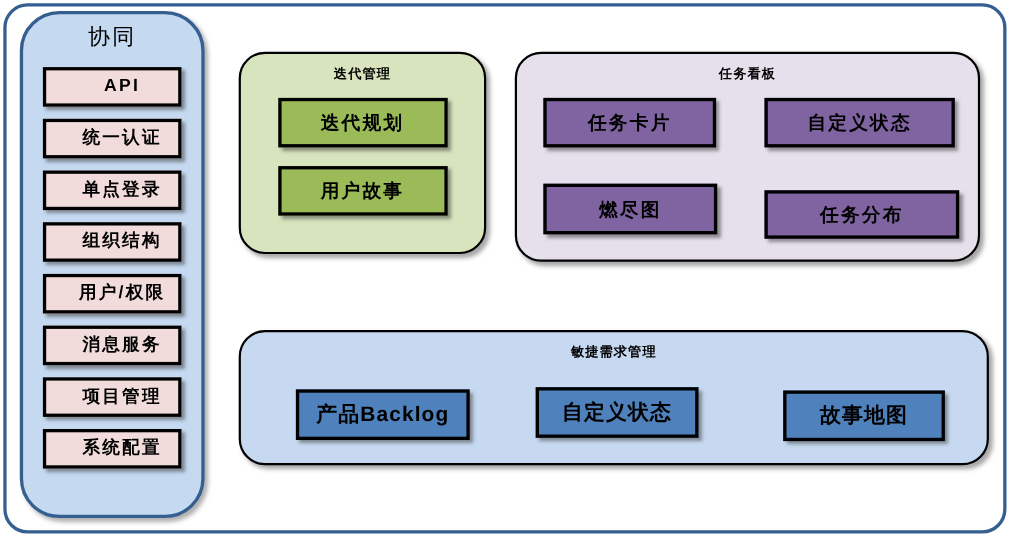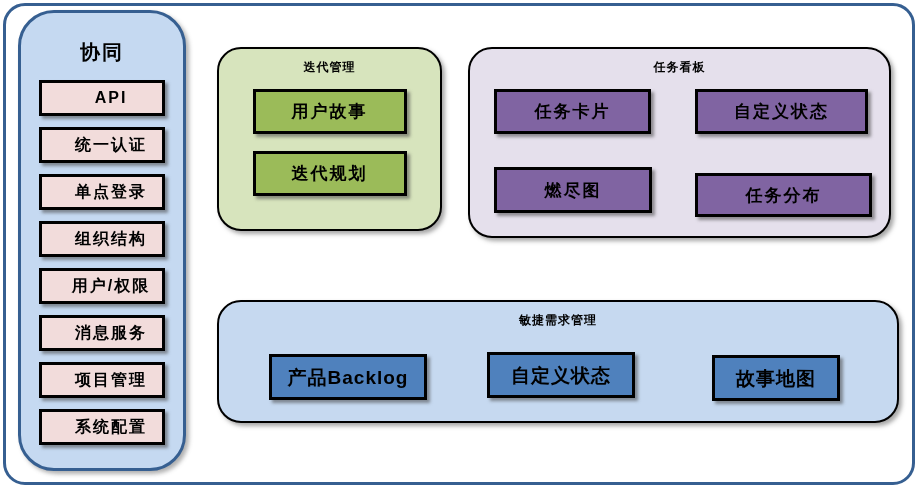--- a/index.html
+++ b/index.html
@@ -29,24 +29,24 @@
   .sidebar {
     position: absolute;
     left: 18px; top: 10px;
     width: 168px; height: 461px;
     background: #c5d9f1;
     border: 3px solid #365f91;
     border-radius: 36px;
     box-shadow: 3px 3px 4px rgba(80,80,80,0.45);
   }
   .sidebar-title {
-    margin-top: 26px;
+    margin-top: 7px;
     text-align: center;
     font-size: 20px;
-    font-weight: bold;
+    font-weight: normal;
     letter-spacing: 2px;
   }
   .sidebar-items {
     margin-top: 14px;
     display: flex;
     flex-direction: column;
     align-items: center;
     gap: 11px;
   }
 
@@ -95,21 +95,21 @@
   .purple { position: absolute; background: #8064a2; font-size: 17px; }
   .task-card     { left: 24px;  top: 40px;  width: 157px; height: 45px; }
   .custom-status { left: 225px; top: 40px;  width: 173px; height: 45px; }
   .burndown      { left: 24px;  top: 118px; width: 158px; height: 46px; }
   .task-dist     { left: 225px; top: 124px; width: 177px; height: 44px; }
 
   .blue-panel { left: 217px; top: 300px; width: 682px; height: 123px; background: #c6d9f0; }
   .blue { position: absolute; background: #4f81bd; font-size: 19px; letter-spacing: 1px; }
   .backlog  { left: 50px;  top: 52px; width: 158px; height: 46px; }
   .roadmap  { left: 268px; top: 50px; width: 148px; height: 46px; }
-  .storymap { left: 493px; top: 53px; width: 128px; height: 46px; }
+  .storymap { left: 493px; top: 53px; width: 147px; height: 46px; }
 </style>
 </head>
 <body>
 
 <div class="canvas">
 
   <div class="outer-frame"></div>
 
   <aside class="sidebar">
     <div class="sidebar-title">协同</div>
@@ -121,22 +121,22 @@
       <div class="box pink">用户/权限</div>
       <div class="box pink">消息服务</div>
       <div class="box pink">项目管理</div>
       <div class="box pink">系统配置</div>
     </div>
   </aside>
 
   <section class="panel green-panel">
     <div class="panel-title">迭代管理</div>
     <div class="green-items">
+      <div class="box green">迭代规划</div>
       <div class="box green">用户故事</div>
-      <div class="box green">迭代规划</div>
     </div>
   </section>
 
   <section class="panel purple-panel">
     <div class="panel-title">任务看板</div>
     <div class="box purple task-card">任务卡片</div>
     <div class="box purple custom-status">自定义状态</div>
     <div class="box purple burndown">燃尽图</div>
     <div class="box purple task-dist">任务分布</div>
   </section>

